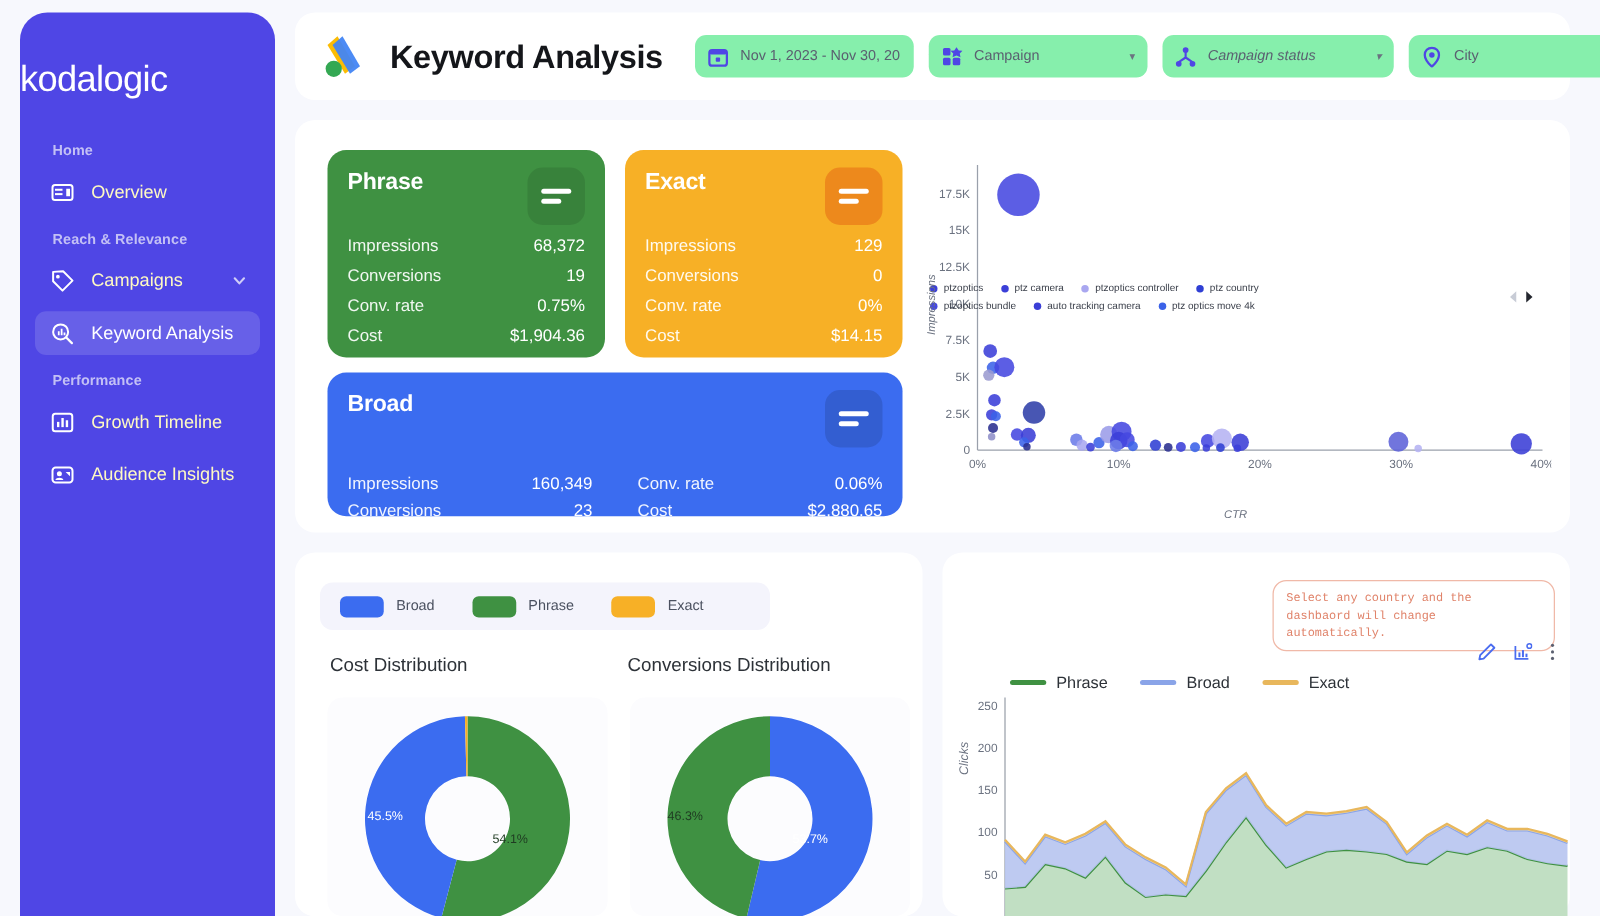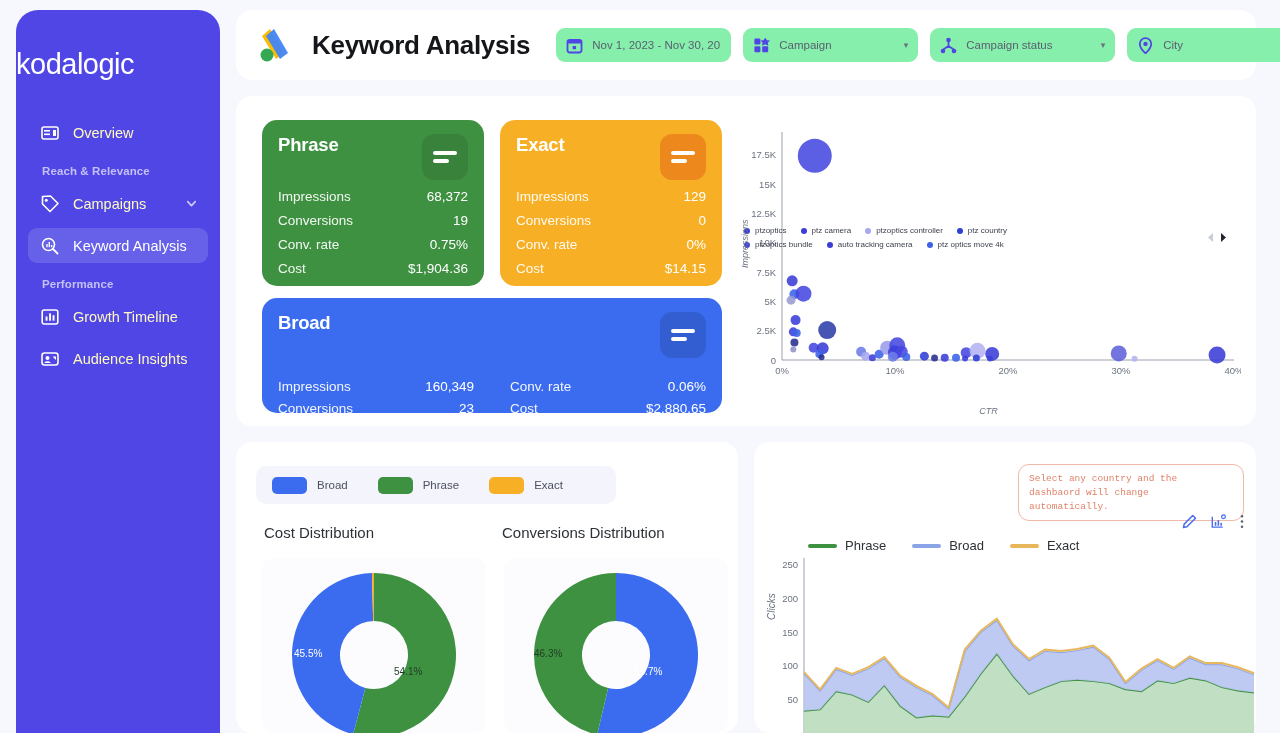--- a/index.html
+++ b/index.html
@@ -61,21 +61,21 @@
     height: 34px; padding: 0 10px; cursor: pointer;
   }
   .filter .fic { width: 17px; height: 17px; flex: 0 0 17px; }
   .filter .ftext { font-size: 11.5px; color: #5a6070; white-space: nowrap; }
   .filter .fcaret {
     margin-left: auto; padding-left: 14px;
     font-size: 9px; color: #6b7280; line-height: 1;
   }
   .f-date { width: 175px; }
   .f-campaign { width: 175px; }
-  .f-status { width: 185px; }
+  .f-status { width: 185px; font-style: italic; }
   .f-city { width: 175px; }
 
   
   .panel { position: absolute; background: #fff; border-radius: 16px; }
   #panel-top { left: 236px; top: 96px; width: 1020px; height: 330px; }
   #panel-bl  { left: 236px; top: 442px; width: 502px; height: 291px; }
   #panel-br  { left: 754px; top: 442px; width: 502px; height: 291px; }
 
   
   .mcard { position: absolute; border-radius: 15px; color: #fff; padding: 14px 16px 12px 16px; }
@@ -180,20 +180,21 @@
   .tick { font-size: 9.5px; fill: #6b7280; }
 </style>
 </head>
 <body>
 
 <div id="app">
 
   <div id="sidebar">
     <div class="brand">kodalogic</div>
     <div id="nav-root">
+        <div class="nav-group-label">Home</div>
         <div class="nav-item">
           <svg class="ic" viewBox="0 0 20 20">
             <rect x="2" y="4" width="16" height="12" rx="2" fill="none" stroke="#fff" stroke-width="1.6"></rect>
             <rect x="4" y="7" width="6" height="1.6" fill="#fff"></rect>
             <rect x="4" y="10.5" width="6" height="1.6" fill="#fff"></rect>
             <rect x="13" y="7" width="3" height="6" fill="#fff"></rect>
           </svg>
           <span class="lbl">Overview</span>
         </div>
         <div class="grp-gap"></div>

